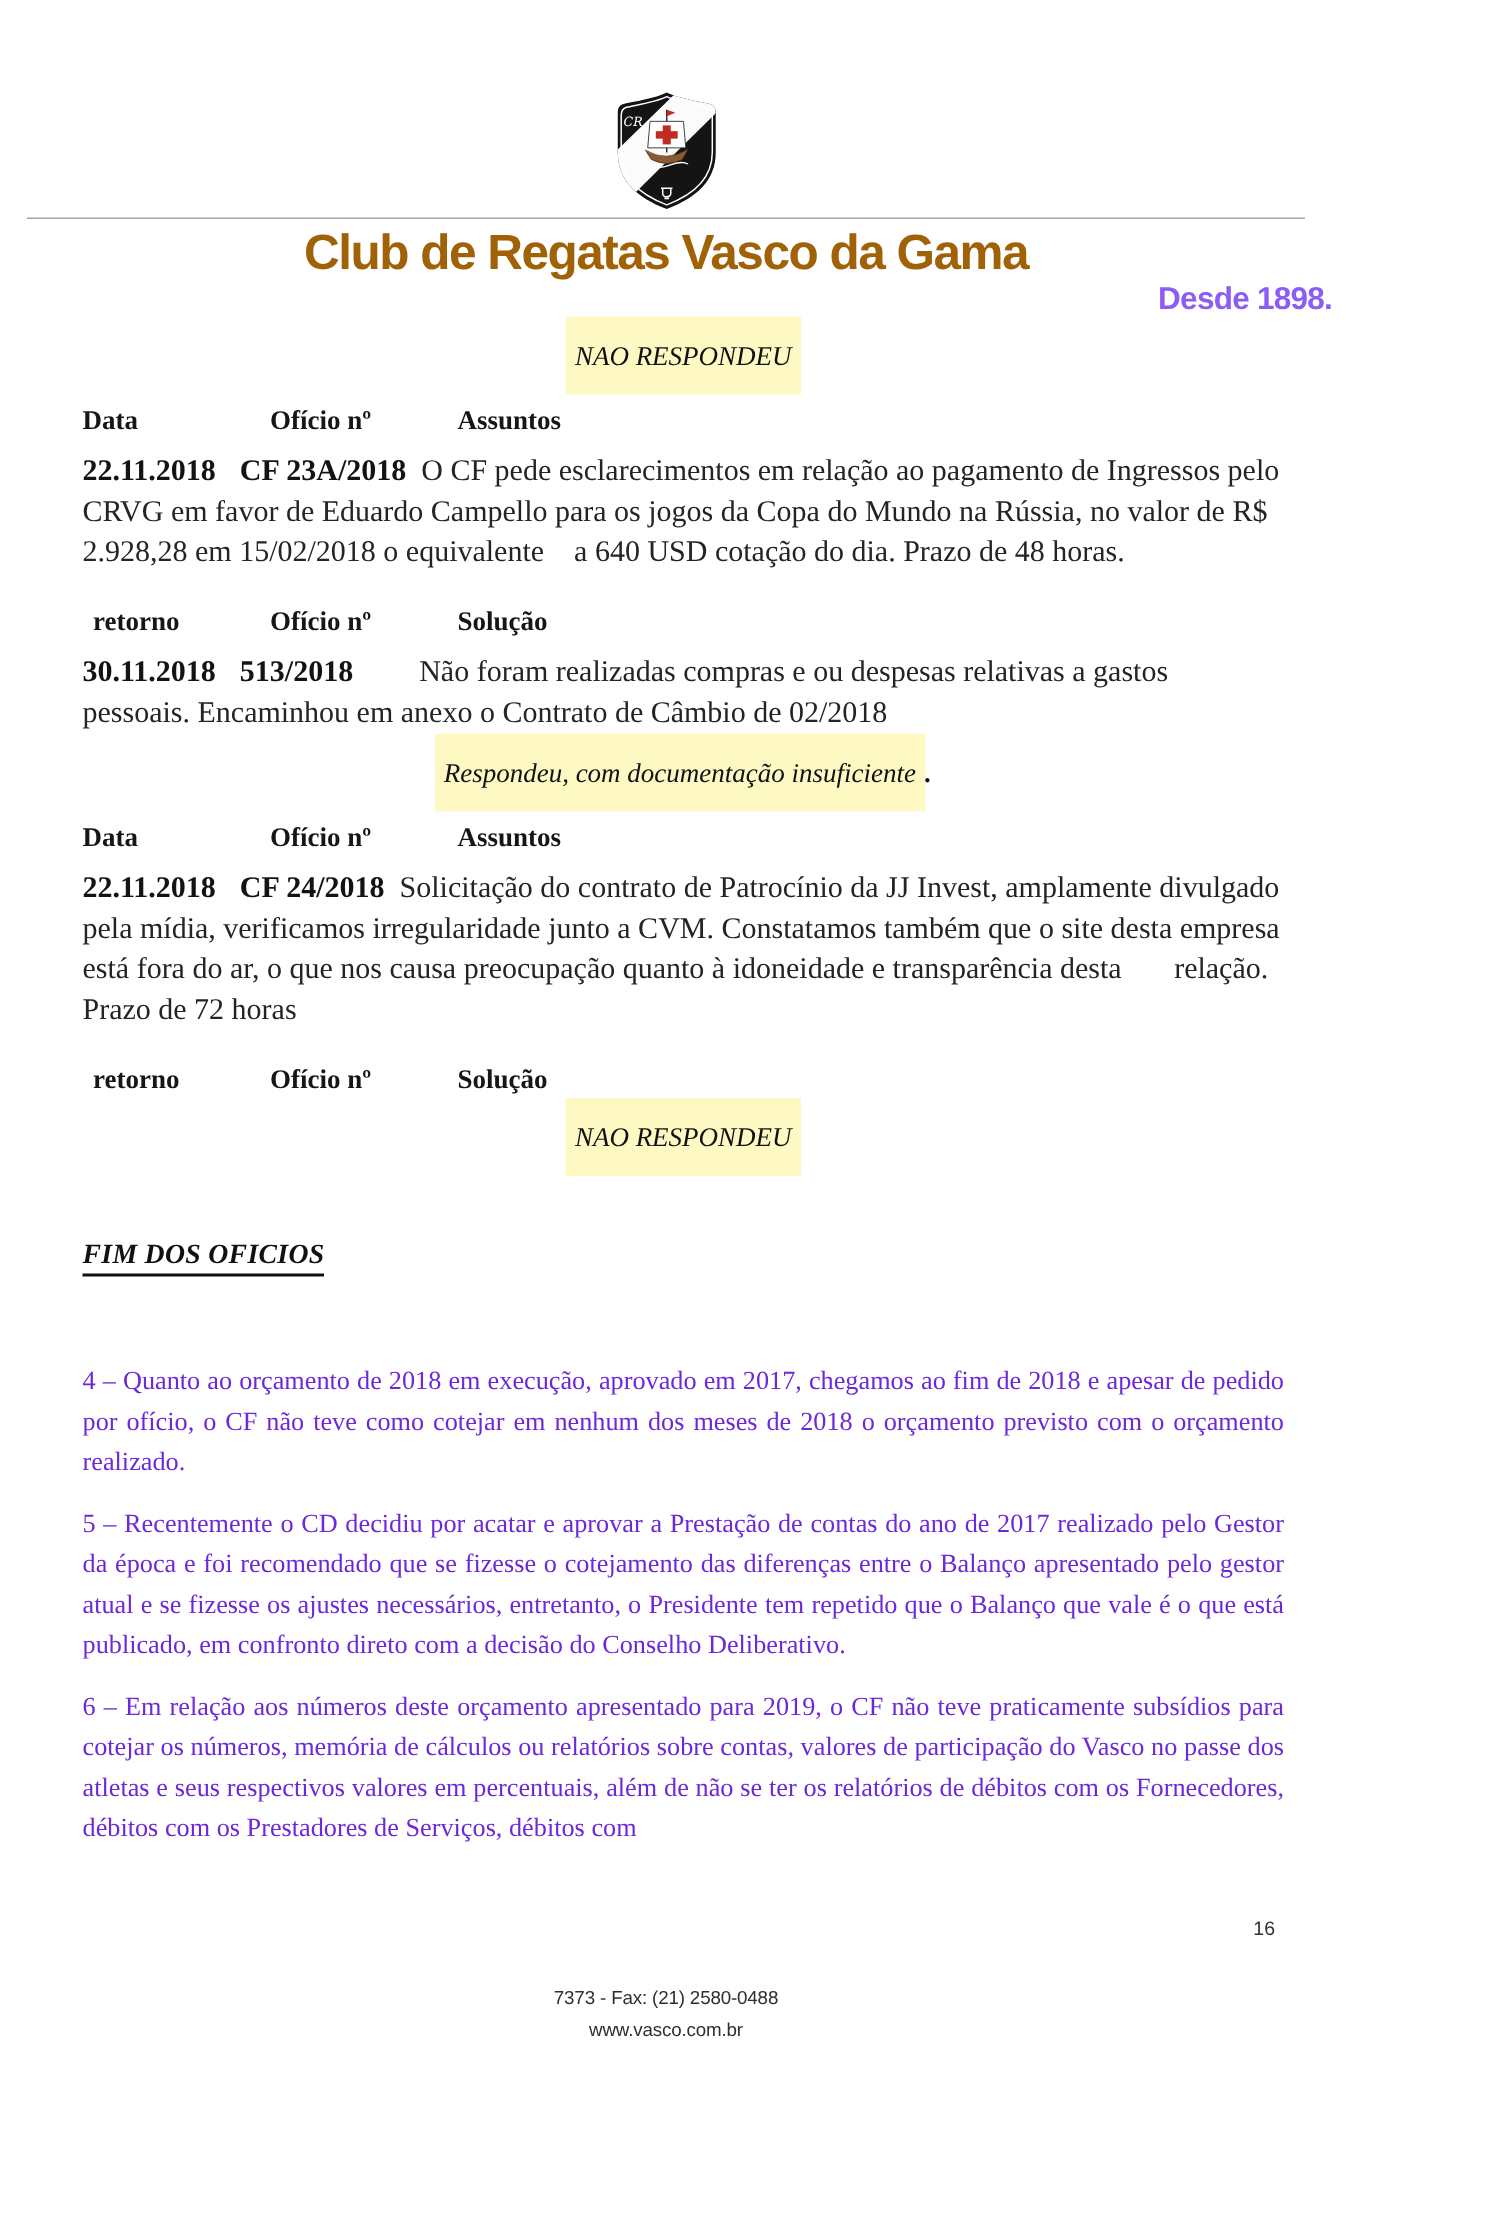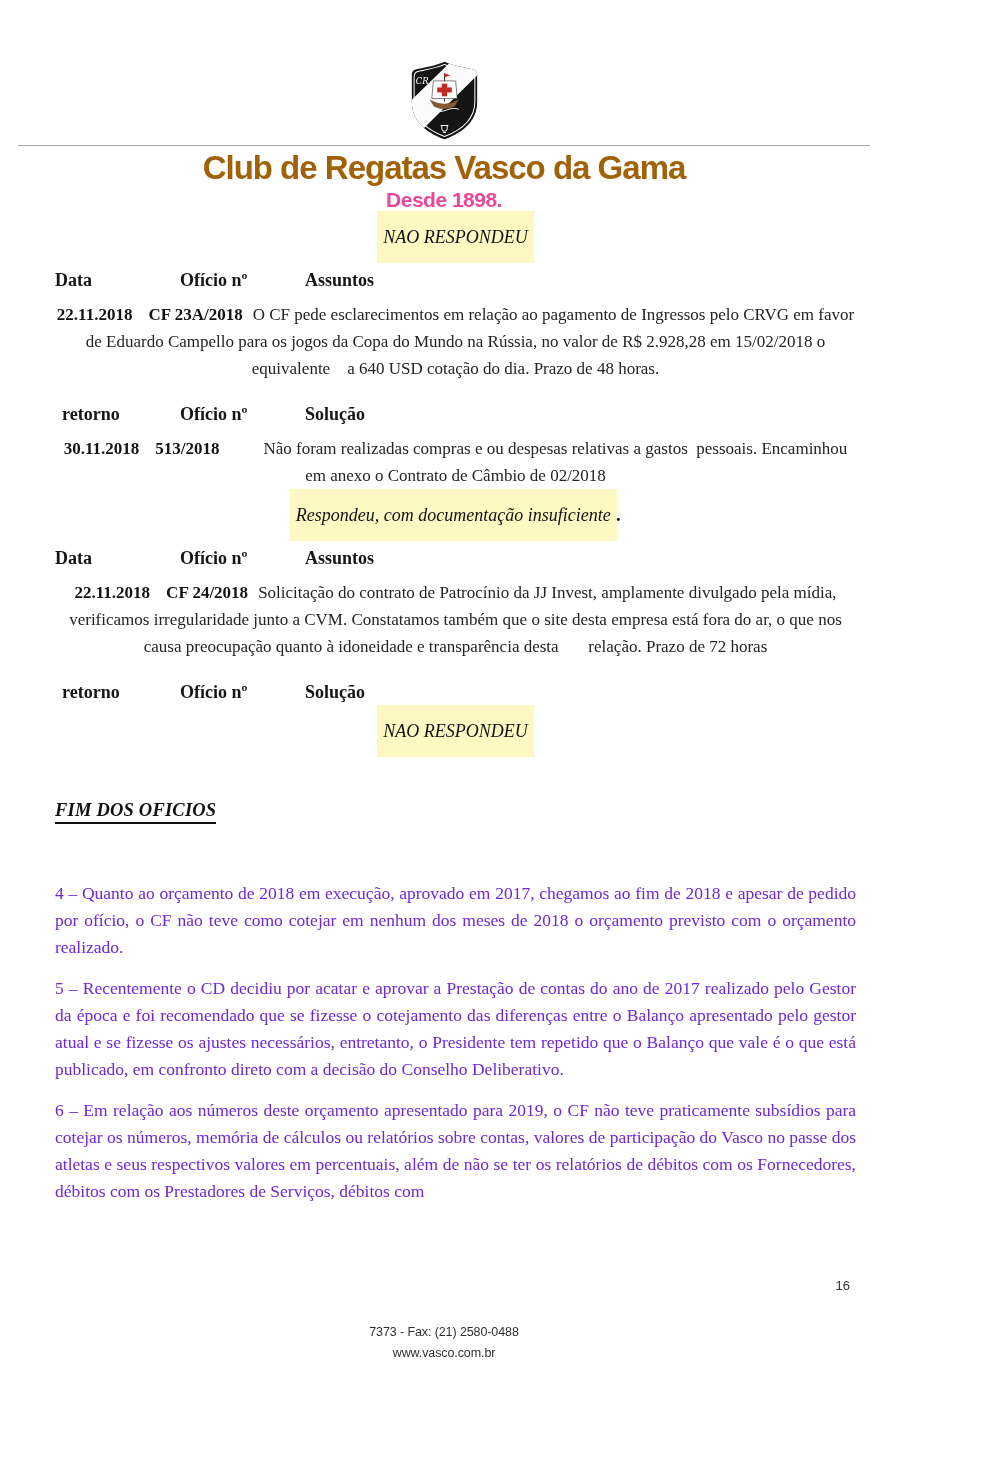--- a/index.html
+++ b/index.html
@@ -5,36 +5,36 @@
   html,body { margin:0; padding:0; background:#fff; }
   body { width:1000px; height:1475px; font-family:"Liberation Serif", serif; color:#1e1e1e; }
   .page { position:relative; width:888px; height:1475px; background:#ffffff; overflow:hidden; }
 
   header { text-align:center; }
   .crest-wrap { padding-top:60px; line-height:0; }
   .rule { width:852px; margin:4px auto 0; border-top:1px solid #a6a6a6; height:0; }
   .club-name { font-family:"Liberation Sans", sans-serif; font-weight:bold; font-size:33px;
                color:#a16207; letter-spacing:-1px; margin:3px 0 0; }
   .tagline { font-family:"Liberation Sans", sans-serif; font-weight:bold; font-size:21px;
-             color:#ec4899; letter-spacing:-0.5px; margin-top:1px; }
+             color:#8b5cf6; letter-spacing:-0.5px; margin-top:1px;text-align:right; }
 
   .content { padding:0 32px 0 55px; }
 
   .hl-line { text-align:center; }
   .hl-line.first { margin-top:15px; }
   .hl-line.resp { margin-top:16px; }
   .hl-line.second { margin-top:18px; }
   .mark { background:#fef9c3; font-weight:normal; font-style:italic; font-size:18px; padding:16px 6px; color:#111; }
   .period { font-weight:bold; font-style:italic; font-size:18px; color:#111; }
 
   .cols { display:flex; font-weight:bold; font-size:18px; margin-top:22px; color:#161616; }
   .c1 { width:125px; } .c2 { width:125px; } .c3 { flex:1; }
   .cols.solucao .c1 { padding-left:7px; width:118px; }
 
-  .entry { font-size:17px; line-height:27px; margin:10px 0 0; color:#242424;text-align:center; }
+  .entry { font-size:20px; line-height:27px; margin:10px 0 0; color:#242424; }
   .entry b { color:#131313; }
   .entry .ofc { margin-left:16px; }
   .entry .etext { margin-left:10px; white-space:pre-wrap; }
   .entry.wide-gap .etext { margin-left:44px; }
 
   .fim { margin-top:58px; }
   .fim span { display:inline-block; font-weight:bold; font-style:italic; font-size:18.5px;
               color:#111; border-bottom:2px solid #111; padding-bottom:1px; letter-spacing:0.2px; }
 
   .para { font-size:17.5px; line-height:27px; text-align:justify; margin:14px 0 0; color:#6d28d9; }

